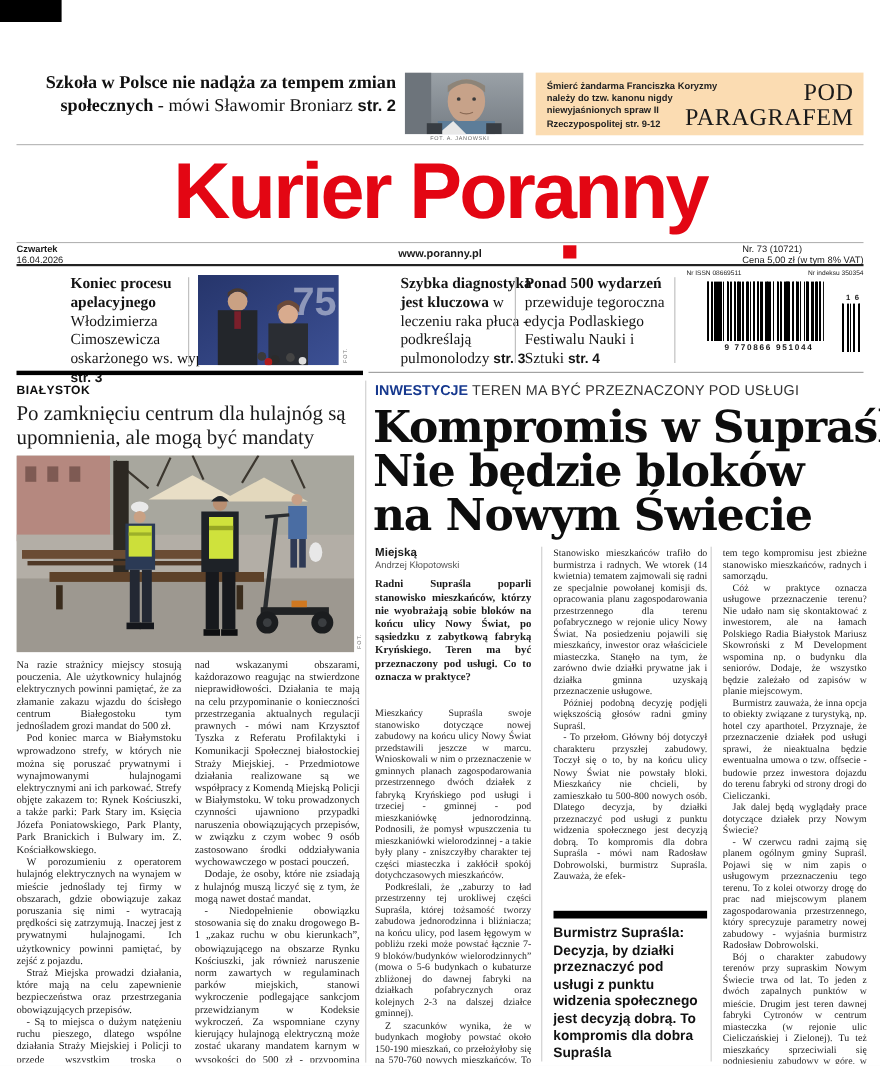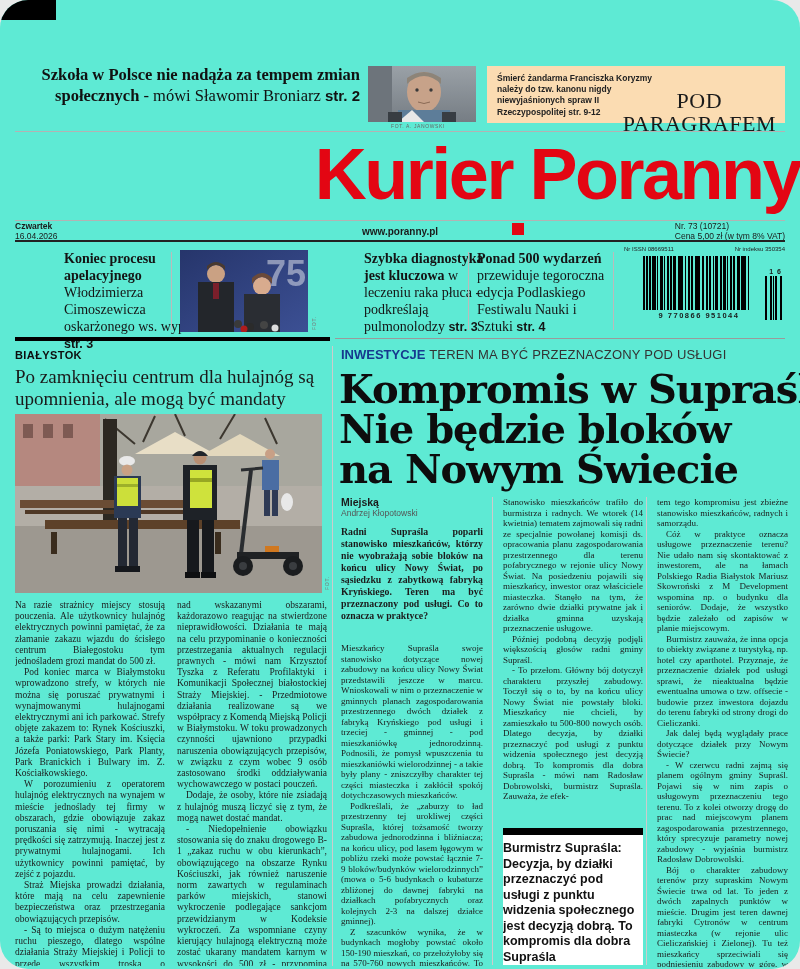--- a/index.html
+++ b/index.html
@@ -1,35 +1,35 @@
 <!DOCTYPE html>
 <html lang="pl"><head>
 <meta charset="utf-8">
 <style>
   html,body{margin:0;padding:0;background:#e9e9e9;}
-  .page{position:relative;width:800px;height:969px;background:#5eead4;overflow:hidden;
-        font-family:"Liberation Sans",sans-serif;color:#1a1a1a;margin:0 auto;border-radius:28px;}
+  .page{position:relative;width:800px;height:969px;background:#ffffff;overflow:hidden;
+        font-family:"Liberation Sans",sans-serif;color:#1a1a1a;margin:0 auto;}
   .abs{position:absolute;}
 
   
   .corner{left:0;top:0;width:56px;height:20px;background:#000;}
   .top-teaser{left:10px;top:64px;width:350px;text-align:right;
     font-family:"Liberation Serif",serif;font-size:16.5px;line-height:1.28;color:#111;}
   .top-teaser .b{font-weight:bold;}
   .top-teaser .pg{font-family:"Liberation Sans",sans-serif;font-weight:bold;font-size:15px;}
   .photo1{left:368px;top:66px;}
   .photo1-credit{left:360px;top:123px;width:116px;text-align:center;font-size:5px;color:#666;letter-spacing:.6px;}
   .pp-box{left:487px;top:66px;width:298px;height:57px;background:#fbdcb2;}
   .pp-text{position:absolute;left:10px;top:7px;width:168px;font-size:8.5px;line-height:1.32;color:#222;font-weight:bold;}
   .pp-text .pg{font-weight:bold;}
-  .pp-brand{position:absolute;right:9px;top:23px;text-align:center;font-family:"Liberation Serif",serif;
+  .pp-brand{position:absolute;right:9px;top:6px;text-align:right;font-family:"Liberation Serif",serif;
     font-size:22px;line-height:23px;letter-spacing:.5px;color:#1a1a1a;}
 
   .hrule{background:#b3b3b3;height:1px;}
-  .masthead{left:0;top:133px;width:800px;text-align:right;font-weight:bold;
+  .masthead{left:0;top:133px;width:800px;text-align:center;font-weight:bold;
     font-size:72px;line-height:82px;letter-spacing:-2.5px;}
   .redsq{left:512px;top:223px;width:12px;height:12px;background:#e30613;}
   .dl-left{left:15px;top:222px;font-size:8.5px;line-height:9.5px;}
   .dl-left .b{font-weight:bold;}
   .dl-site{left:300px;top:226px;width:200px;text-align:center;font-weight:bold;font-size:10px;}
   .dl-right{right:15px;top:222px;font-size:8.5px;line-height:9.5px;}
 
   
   .teaser{top:250px;font-family:"Liberation Serif",serif;font-size:14px;line-height:1.22;color:#141414;}
   .teaser .b{font-weight:bold;}

